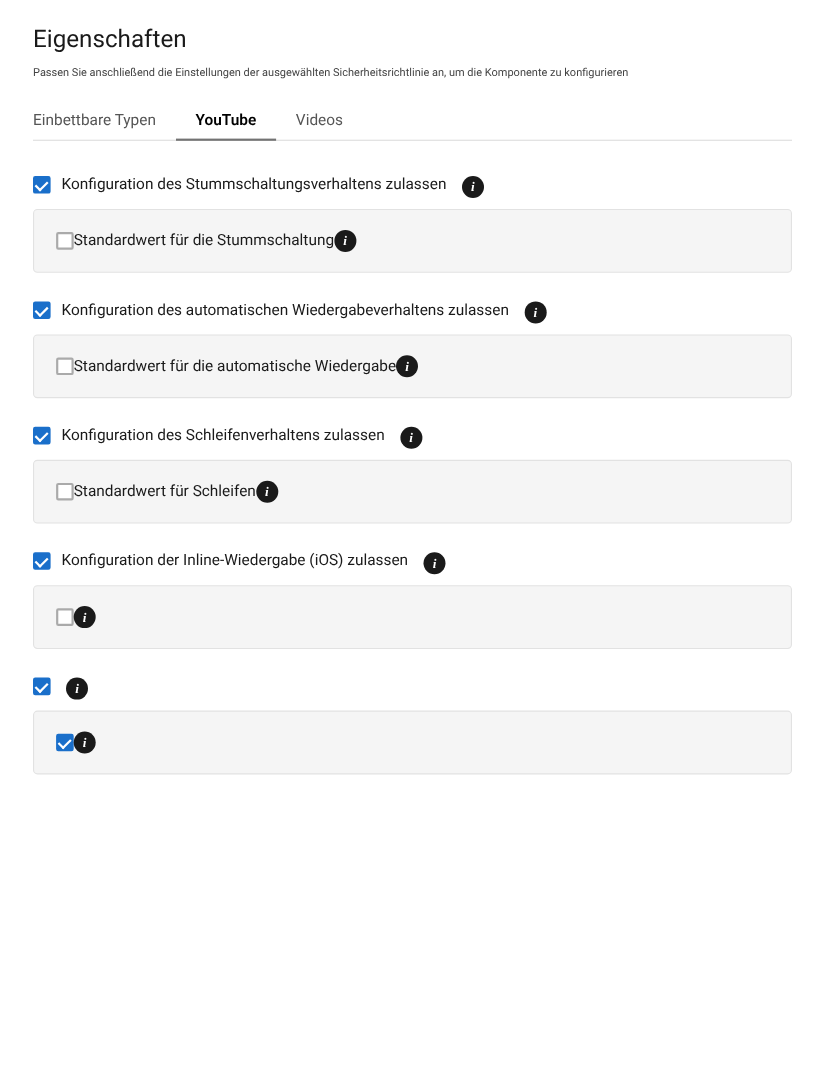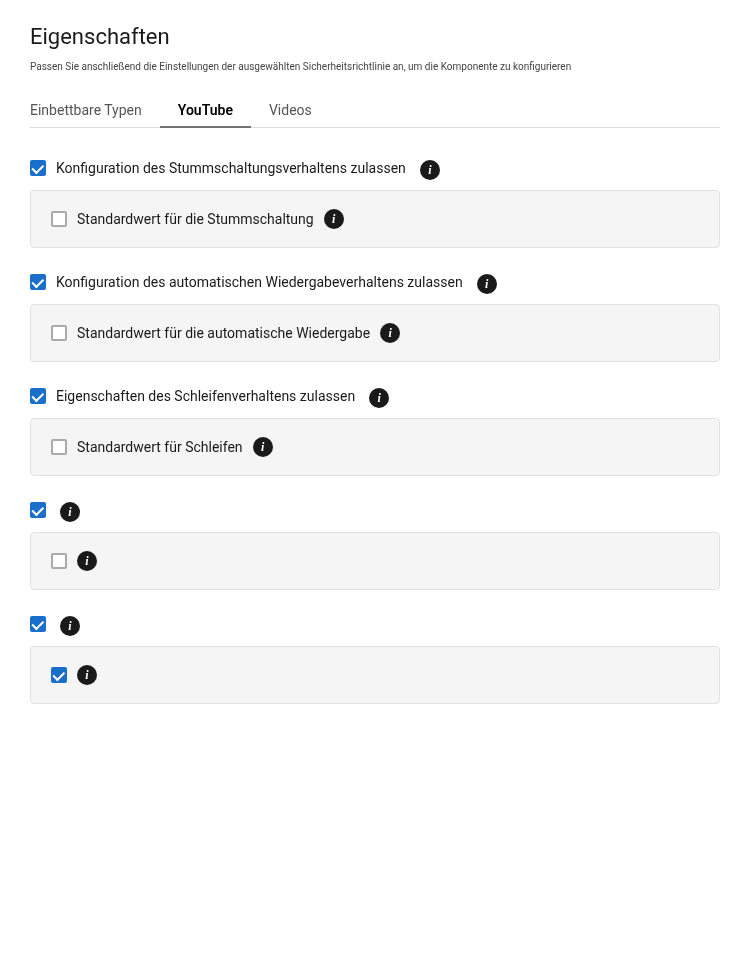--- a/index.html
+++ b/index.html
@@ -72,21 +72,20 @@
     }
 
     .sub-panel {
       background: #f5f5f5;
       border: 1px solid #e2e2e2;
       border-radius: 4px;
       padding: 18px 20px;
       margin-bottom: 16px;
       display: flex;
       align-items: center;
-      gap: 10px;
     }
 
     .checkbox {
       width: 16px;
       height: 16px;
       border: 2px solid #aaa;
       border-radius: 2px;
       display: flex;
       align-items: center;
       justify-content: center;
@@ -178,33 +177,34 @@
     <div class="sub-panel">
       <div class="checkbox unchecked"></div>
       <span class="label-text">Standardwert für die automatische Wiedergabe</span>
       <div class="info-icon">i</div>
     </div>
   </div>
 
   <div class="section">
     <div class="main-row">
       <div class="checkbox checked"></div>
-      <span class="label-text">Eigenschaften des Schleifenverhaltens zulassen</span>
+      <span class="label-text">Konfiguration des Schleifenverhaltens zulassen</span>
       <div class="info-icon">i</div>
     </div>
     <div class="sub-panel">
       <div class="checkbox unchecked"></div>
       <span class="label-text">Standardwert für Schleifen</span>
       <div class="info-icon">i</div>
     </div>
   </div>
 
   <div class="section">
     <div class="main-row">
       <div class="checkbox checked"></div>
+      <span class="label-text">Konfiguration der Inline-Wiedergabe (iOS) zulassen</span>
       <div class="info-icon">i</div>
     </div>
     <div class="sub-panel">
       <div class="checkbox unchecked"></div>
       <div class="info-icon">i</div>
     </div>
   </div>
 
   <div class="section">
     <div class="main-row">

